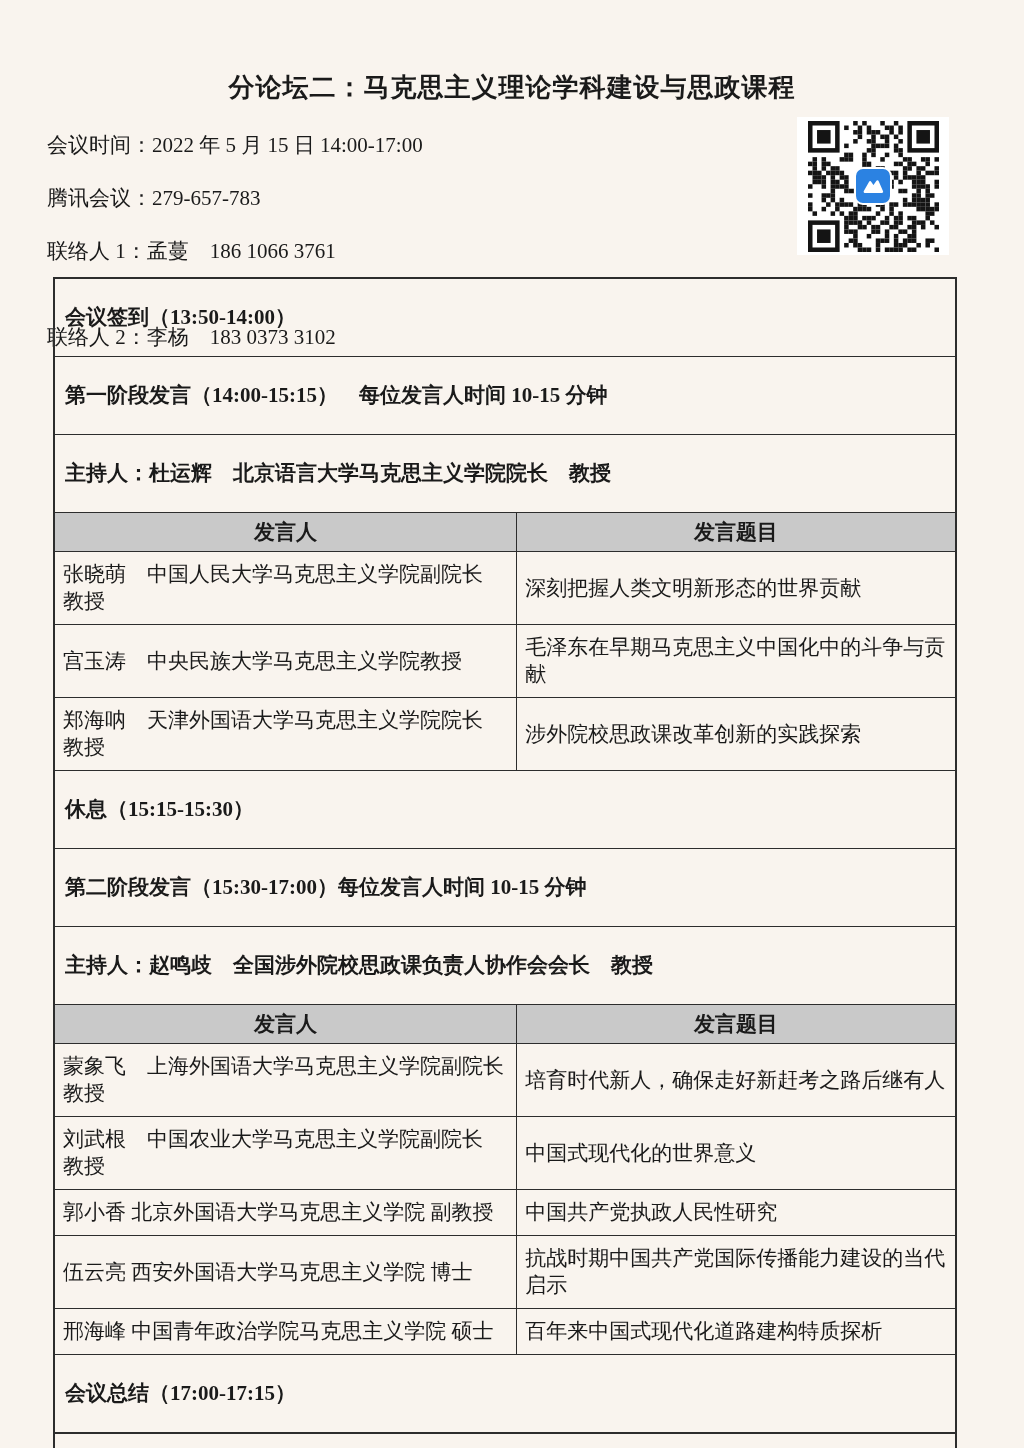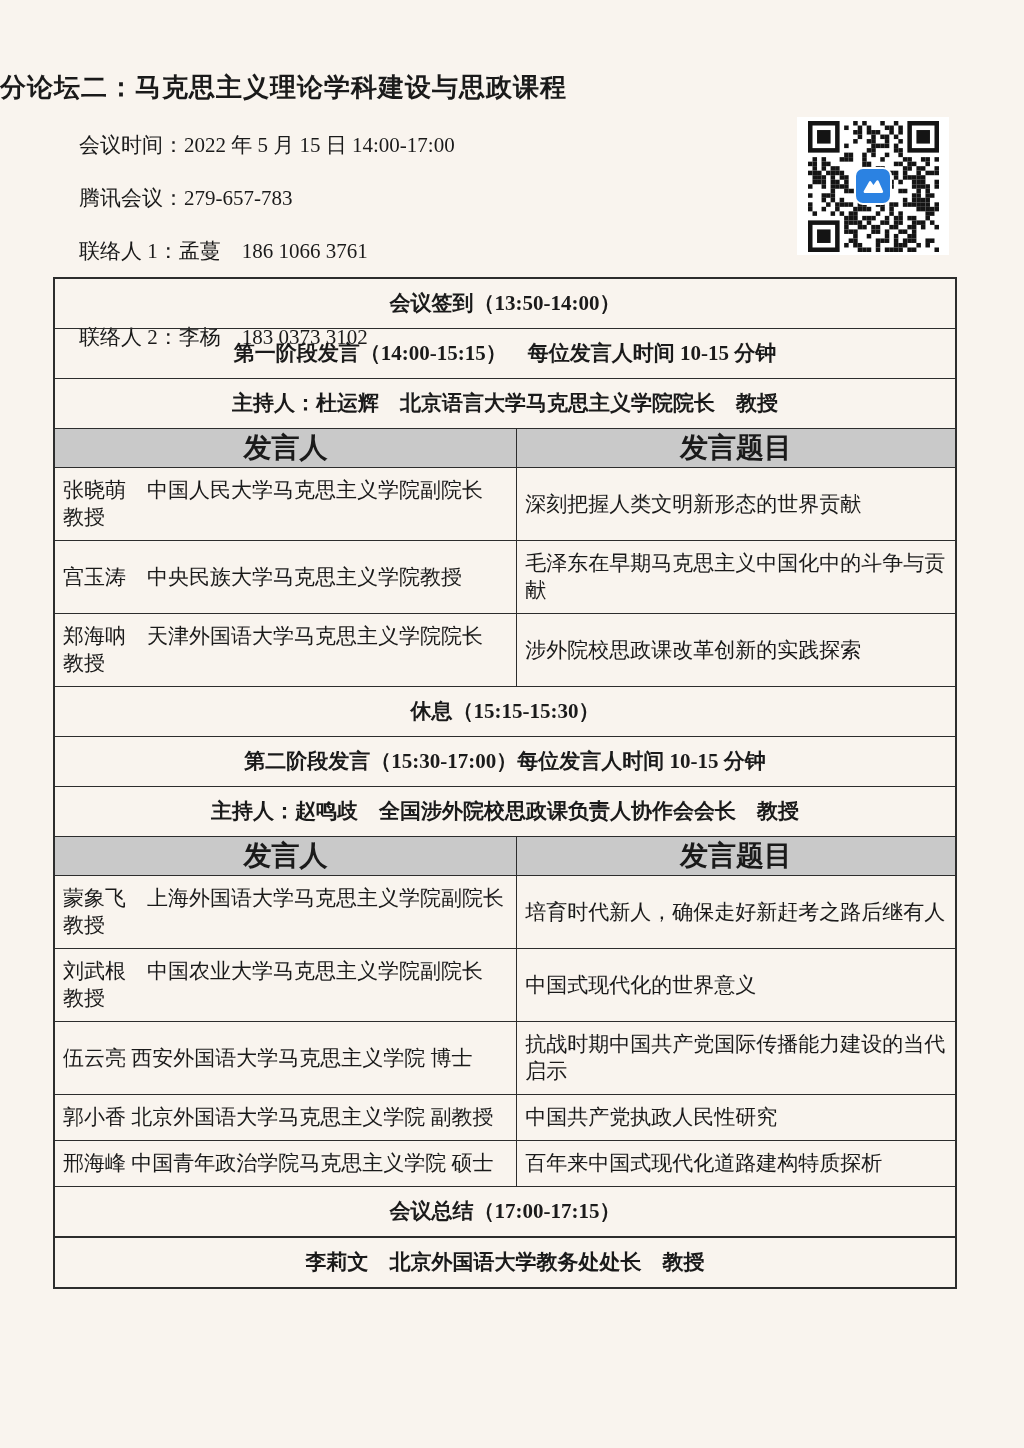--- a/index.html
+++ b/index.html
@@ -11,28 +11,29 @@
     width: 1024px;
     height: 1448px;
     background: #f9f4ee;
     overflow: hidden;
     margin: 0 auto;
   }
 
   .doc-title {
     position: absolute;
     top: 70px; left: 0; right: 0;
+    text-align: center;
     font-size: 26px;
     font-weight: bold;
     letter-spacing: 1px;
   }
 
   .info-line {
     position: absolute;
-    left: 79px;
+    left: 47px;
     font-size: 21px;
     white-space: nowrap;
   }
   .info-time    { top: 131px; }
   .info-tencent { top: 184px; }
   .info-contacts{ top: 237px; display: flex; gap: 58px; flex-direction: column; }
 
   .qr-box {
     position: absolute;
     left: 797px; top: 117px;
@@ -66,34 +67,34 @@
   }
   table.schedule { border: 2px solid #2d2d2d; }
   table.schedule td, table.schedule th {
     border: 1px solid #2d2d2d;
     vertical-align: middle;
   }
   col.c1 { width: 51.3%; }
   col.c2 { width: 48.7%; }
 
   tr.section td {
-    text-align: center;
+    text-align: left;
     font-weight: bold;
-    padding: 11px 10px;
+    padding: 25px 10px;
     line-height: 27px;
   }
   tr.section td .plain { font-weight: bold; }
 
   tr.head th {
     background: #c9c9c9;
     font-weight: bold;
     text-align: center;
     padding: 5px 8px;
     line-height: 28px;
-    font-size: 28px;
+    font-size: 21px;
     margin-top: 20px;
   }
 
   tr.datarow td {
     padding: 9px 8px;
     line-height: 27px;
     text-align: left;
   }
 
   tr.closing td { border-top: 2px solid #2d2d2d; }
@@ -494,26 +495,26 @@
 
         <tr class="datarow">
           <td>蒙象飞　上海外国语大学马克思主义学院副院长　教授</td>
           <td>培育时代新人，确保走好新赶考之路后继有人</td>
         </tr>
         <tr class="datarow">
           <td>刘武根　中国农业大学马克思主义学院副院长　教授</td>
           <td>中国式现代化的世界意义</td>
         </tr>
         <tr class="datarow">
+          <td>郭小香 北京外国语大学马克思主义学院 副教授</td>
+          <td>中国共产党执政人民性研究</td>
+        </tr>
+        <tr class="datarow">
           <td>伍云亮 西安外国语大学马克思主义学院 博士</td>
           <td>抗战时期中国共产党国际传播能力建设的当代启示</td>
-        </tr>
-        <tr class="datarow">
-          <td>郭小香 北京外国语大学马克思主义学院 副教授</td>
-          <td>中国共产党执政人民性研究</td>
         </tr>
         <tr class="datarow">
           <td>邢海峰 中国青年政治学院马克思主义学院 硕士</td>
           <td>百年来中国式现代化道路建构特质探析</td>
         </tr>
 
         <tr class="section">
           <td colspan="2">会议总结（17:00-17:15）</td>
         </tr>
 

